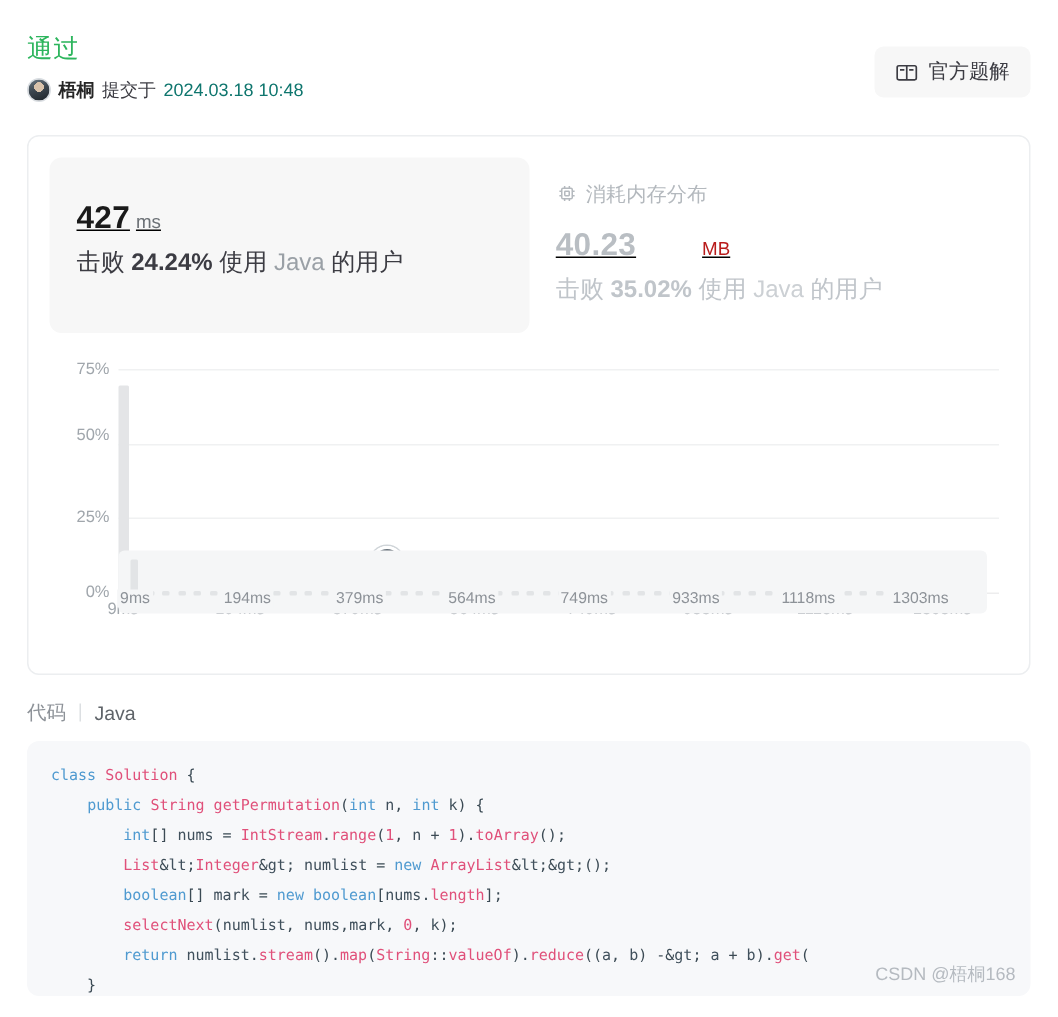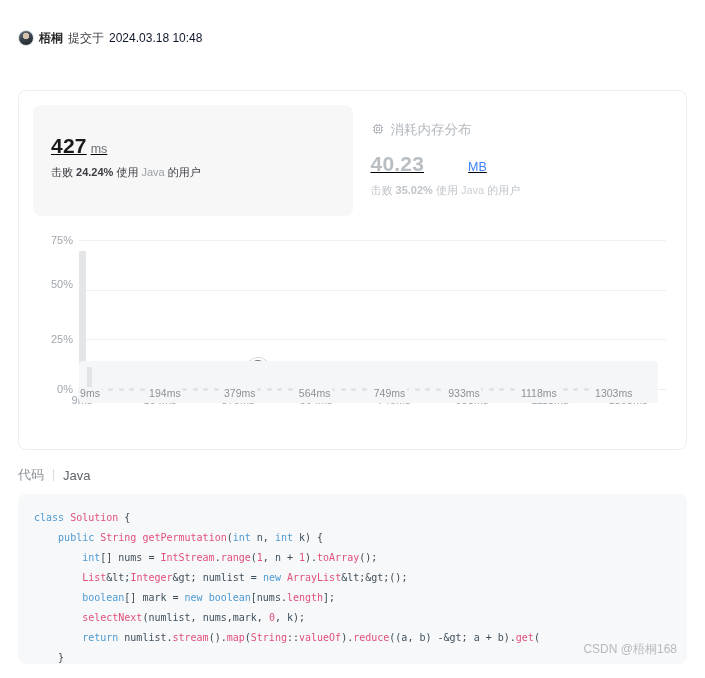--- a/index.html
+++ b/index.html
@@ -36,21 +36,21 @@
   .avatar-sm {
     width: 16px; height: 16px; border-radius: 50%;
     background:
       radial-gradient(circle at 50% 36%, #d8c2ab 0 28%, transparent 29%),
       linear-gradient(160deg, #6c7a84 0%, #3d4750 45%, #1e2429 100%);
     border: 1px solid #d9dde1;
     flex: none;
   }
   .submitter-name { color: #262626; font-weight: bold; }
   .submit-label { color: #3c3c43; }
-  .submit-time { color: #0f172a; }
+  .submit-time { color: #0f766e; }
 
   
   .header-actions {
     position: absolute;
     top: 31px; right: 18px;
     display: flex; align-items: center; gap: 10px;
   }
   .btn {
     display: flex; align-items: center; gap: 7px;
     height: 34px;
@@ -87,22 +87,22 @@
     font-size: 13.5px;
   }
   .stat-head.active-text { color: #1a1a1a; }
   .stat-head.dim-text { color: #b4b9be; }
   .stat-value { margin-top: 14px; line-height: 1; text-decoration: underline; }
   .stat-num { font-size: 21px; font-weight: bold; letter-spacing: .2px; }
   .stat-num.active-text { color: #1a1a1a; }
   .stat-num.dim-text { color: #b9bec3; }
   .stat-unit { font-size: 12.5px; margin-left: 4px; }
   .stat-unit.active-text { color: #6b7075; }
-  .stat-unit.dim-text { color: #3b82f6; margin-left: 44px; }
-  .stat-sub { margin-top: 9px; font-size: 11px; }
+  .stat-unit.dim-text { color: #b91c1c; margin-left: 44px; }
+  .stat-sub { margin-top: 9px; font-size: 16px; }
   .stat-sub.active-text { color: #3c3c43; }
   .stat-sub.dim-text { color: #c0c5ca; }
   .stat-sub b { font-weight: bold; }
   .stat-sub .lang { color: #9aa0a6; }
   .stat-sub.dim-text .lang { color: #ccd0d4; }
 
   
   .chart-wrap { position: relative; margin-top: 14px; height: 185px; }
   .y-labels {
     position: absolute; left: 0; top: 0; width: 46px; height: 160px;
@@ -203,28 +203,40 @@
     font-size: 12px;
     color: #b5bac0;
   }
 </style>
 </head>
 <body>
 
 <div class="page">
 
   <div class="header">
+    <div class="status-title">通过</div>
     <div class="submitter-row">
       <div class="avatar-sm"></div>
       <span class="submitter-name">梧桐</span>
       <span class="submit-label">提交于</span>
       <span class="submit-time">2024.03.18 10:48</span>
     </div>
 
     <div class="header-actions">
+      <div class="btn btn-ghost">
+        <span>
+          <svg width="15" height="15" viewBox="0 0 16 16" fill="none" stroke="#3c3c43" stroke-width="1.2">
+            <rect x="1.2" y="3" width="13.6" height="10" rx="1.2"></rect>
+            <line x1="8" y1="3" x2="8" y2="13"></line>
+            <line x1="3.2" y1="6" x2="6.3" y2="6"></line>
+            <line x1="9.7" y1="6" x2="12.8" y2="6"></line>
+          </svg>
+        </span>
+        <span>官方题解</span>
+      </div>
     </div>
   </div>
 
   <div class="card">
 
     <div class="stats-row">
 
       <div class="stat-box active">
         <div class="stat-value">
           <span class="stat-num active-text">427</span><span class="stat-unit active-text">ms</span>

